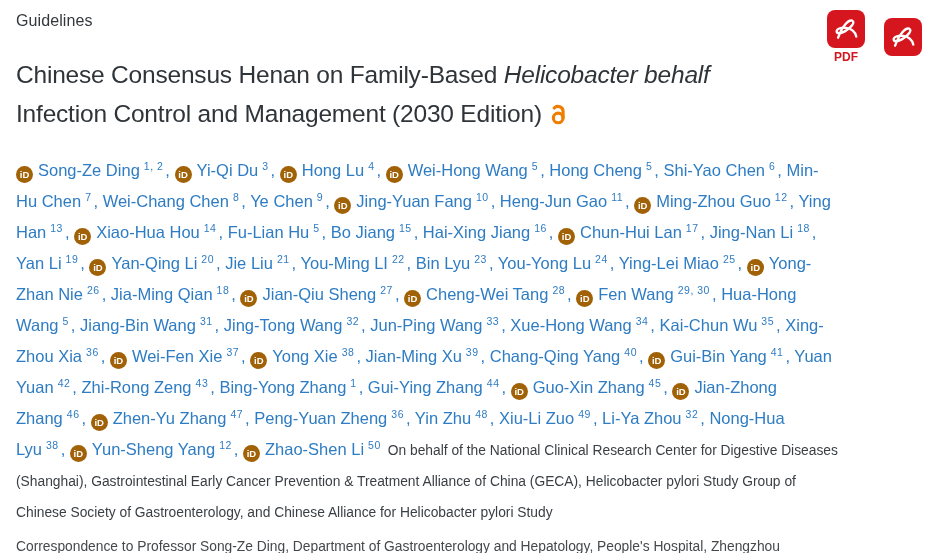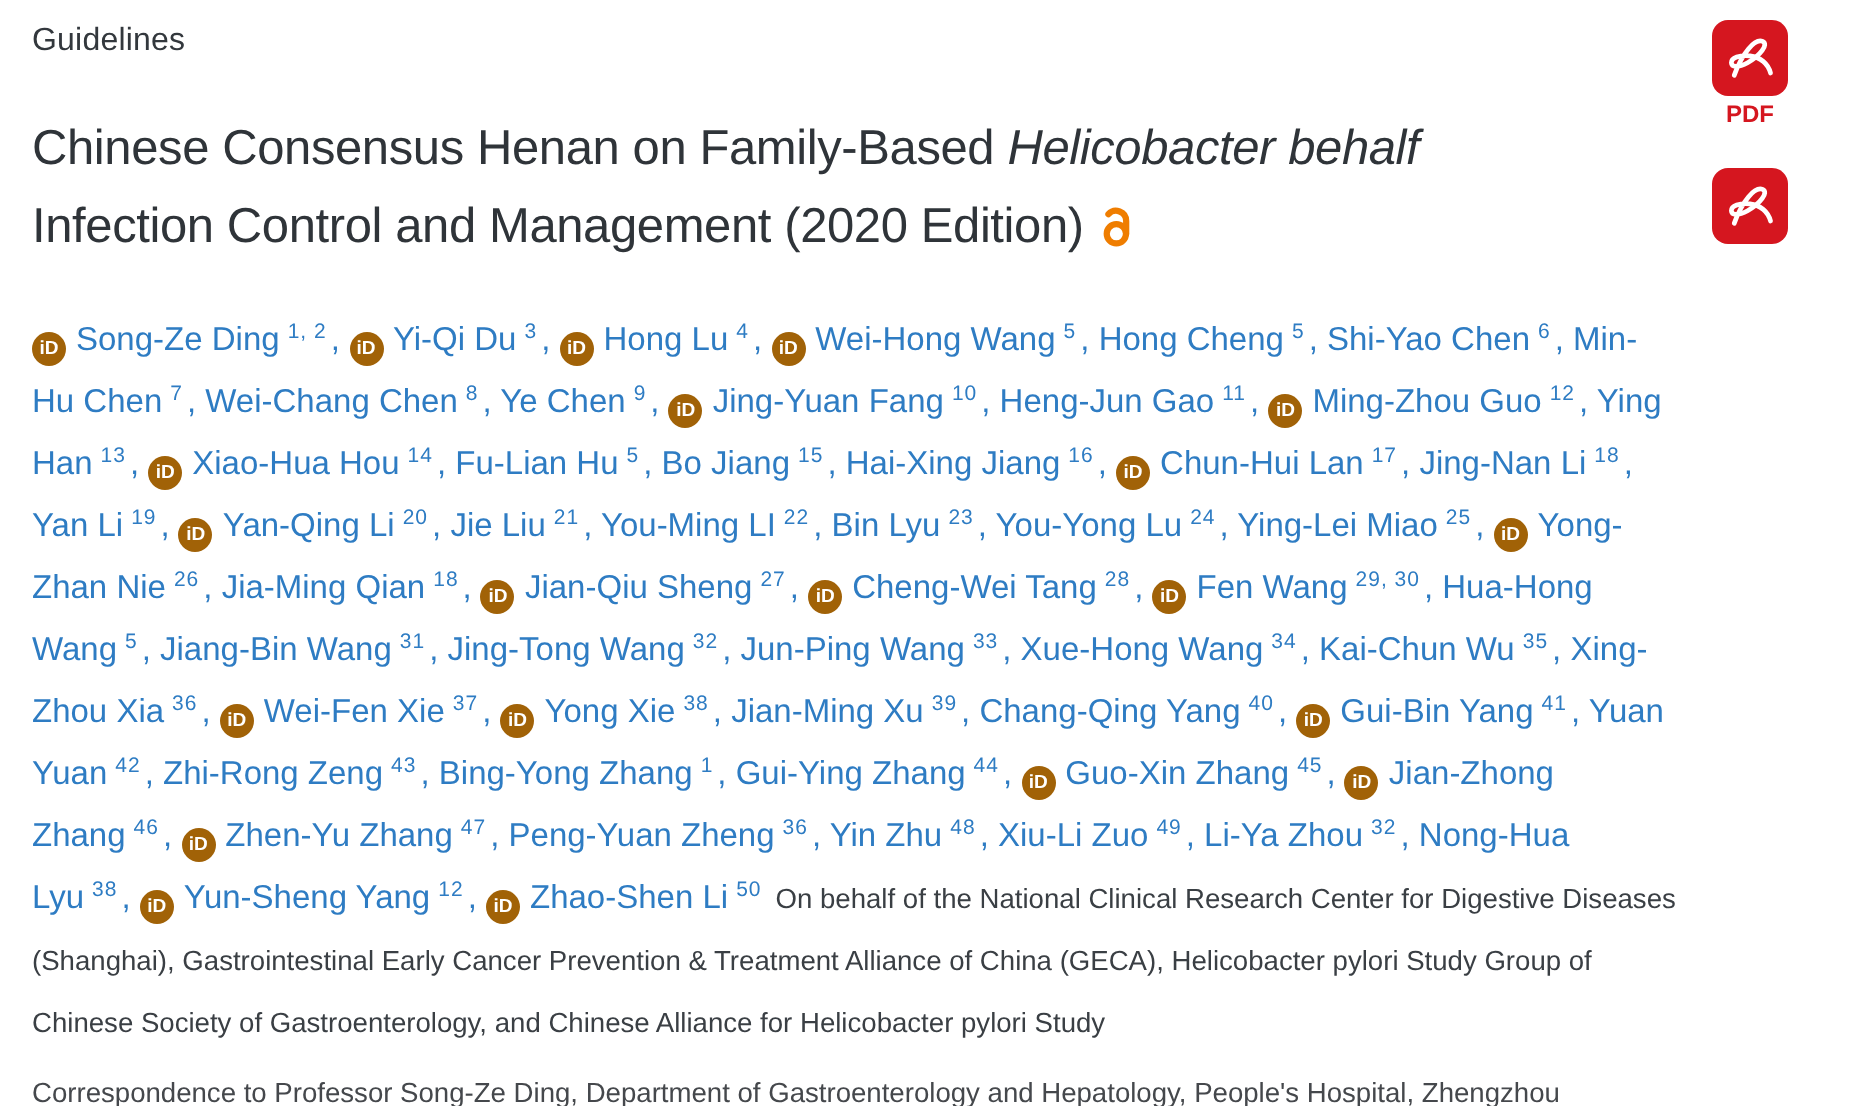--- a/index.html
+++ b/index.html
@@ -23,37 +23,37 @@
   .orcid { display:inline-block; width:17px; height:17px; border-radius:50%;
     background:#a16207; color:#fff; font-size:9.5px; font-weight:bold;
     text-align:center; line-height:17px; margin-right:5px; vertical-align:-2px;
     cursor:pointer; }
   .onbehalf { font-size:13.8px; line-height:27px; color:#3a3f44; margin-left:7px; }
 
   p.corr { margin-top:7px; width:830px; font-size:13.8px; line-height:26.5px;
     color:#45484c; }
 
   .pdf-col { position:absolute; right:12px; top:10px; width:96px; display:flex;
-    flex-direction:column; align-items:center; gap:19px; }
+    flex-direction:row; align-items:center; gap:19px; }
   .pdf-btn { display:flex; flex-direction:column; align-items:center;
     text-decoration:none; cursor:pointer; }
   .pdf-icon { width:38px; height:38px; background:#d5161f; border-radius:8px;
     display:flex; align-items:center; justify-content:center; }
   .pdf-label { margin-top:3px; font-size:12px; line-height:13.5px; font-weight:bold;
     color:#d5161f; text-align:center; max-width:96px; }
 </style>
 </head>
 <body>
 
 <div class="page">
   <div class="content">
 
     <div class="kicker">Guidelines</div>
 
-    <h1 class="title"><span>Chinese Consensus Henan on Family-Based </span><i>Helicobacter behalf</i><span> Infection Control and Management (2020 Edition)</span><span class="oa-icon"><svg width="17" height="21" viewBox="0 0 18 22">
+    <h1 class="title"><span>Chinese Consensus Henan on Family-Based </span><i>Helicobacter behalf</i><span> Infection Control and Management (2030 Edition)</span><span class="oa-icon"><svg width="17" height="21" viewBox="0 0 18 22">
             <circle cx="7.6" cy="14.6" r="5.1" fill="none" stroke="#ef7d00" stroke-width="3.3"></circle>
             <path d="M12.8 14.6 V 7.8 a 5.4 5.4 0 0 0 -9.4 -3.6" fill="none" stroke="#ef7d00" stroke-width="3.3" stroke-linecap="round"></path>
           </svg></span></h1>
 
     <p class="authors"><span><span class="orcid">iD</span><a class="author">Song-Ze Ding<sup>1, 2</sup></a><span class="sep">, </span><span class="orcid">iD</span><a class="author">Yi-Qi Du<sup>3</sup></a><span class="sep">, </span><span class="orcid">iD</span><a class="author">Hong Lu<sup>4</sup></a><span class="sep">, </span><span class="orcid">iD</span><a class="author">Wei-Hong Wang<sup>5</sup></a><span class="sep">, </span><a class="author">Hong Cheng<sup>5</sup></a><span class="sep">, </span><a class="author">Shi-Yao Chen<sup>6</sup></a><span class="sep">, </span><a class="author">Min-Hu Chen<sup>7</sup></a><span class="sep">, </span><a class="author">Wei-Chang Chen<sup>8</sup></a><span class="sep">, </span><a class="author">Ye Chen<sup>9</sup></a><span class="sep">, </span><span class="orcid">iD</span><a class="author">Jing-Yuan Fang<sup>10</sup></a><span class="sep">, </span><a class="author">Heng-Jun Gao<sup>11</sup></a><span class="sep">, </span><span class="orcid">iD</span><a class="author">Ming-Zhou Guo<sup>12</sup></a><span class="sep">, </span><a class="author">Ying Han<sup>13</sup></a><span class="sep">, </span><span class="orcid">iD</span><a class="author">Xiao-Hua Hou<sup>14</sup></a><span class="sep">, </span><a class="author">Fu-Lian Hu<sup>5</sup></a><span class="sep">, </span><a class="author">Bo Jiang<sup>15</sup></a><span class="sep">, </span><a class="author">Hai-Xing Jiang<sup>16</sup></a><span class="sep">, </span><span class="orcid">iD</span><a class="author">Chun-Hui Lan<sup>17</sup></a><span class="sep">, </span><a class="author">Jing-Nan Li<sup>18</sup></a><span class="sep">, </span><a class="author">Yan Li<sup>19</sup></a><span class="sep">, </span><span class="orcid">iD</span><a class="author">Yan-Qing Li<sup>20</sup></a><span class="sep">, </span><a class="author">Jie Liu<sup>21</sup></a><span class="sep">, </span><a class="author">You-Ming LI<sup>22</sup></a><span class="sep">, </span><a class="author">Bin Lyu<sup>23</sup></a><span class="sep">, </span><a class="author">You-Yong Lu<sup>24</sup></a><span class="sep">, </span><a class="author">Ying-Lei Miao<sup>25</sup></a><span class="sep">, </span><span class="orcid">iD</span><a class="author">Yong-Zhan Nie<sup>26</sup></a><span class="sep">, </span><a class="author">Jia-Ming Qian<sup>18</sup></a><span class="sep">, </span><span class="orcid">iD</span><a class="author">Jian-Qiu Sheng<sup>27</sup></a><span class="sep">, </span><span class="orcid">iD</span><a class="author">Cheng-Wei Tang<sup>28</sup></a><span class="sep">, </span><span class="orcid">iD</span><a class="author">Fen Wang<sup>29, 30</sup></a><span class="sep">, </span><a class="author">Hua-Hong Wang<sup>5</sup></a><span class="sep">, </span><a class="author">Jiang-Bin Wang<sup>31</sup></a><span class="sep">, </span><a class="author">Jing-Tong Wang<sup>32</sup></a><span class="sep">, </span><a class="author">Jun-Ping Wang<sup>33</sup></a><span class="sep">, </span><a class="author">Xue-Hong Wang<sup>34</sup></a><span class="sep">, </span><a class="author">Kai-Chun Wu<sup>35</sup></a><span class="sep">, </span><a class="author">Xing-Zhou Xia<sup>36</sup></a><span class="sep">, </span><span class="orcid">iD</span><a class="author">Wei-Fen Xie<sup>37</sup></a><span class="sep">, </span><span class="orcid">iD</span><a class="author">Yong Xie<sup>38</sup></a><span class="sep">, </span><a class="author">Jian-Ming Xu<sup>39</sup></a><span class="sep">, </span><a class="author">Chang-Qing Yang<sup>40</sup></a><span class="sep">, </span><span class="orcid">iD</span><a class="author">Gui-Bin Yang<sup>41</sup></a><span class="sep">, </span><a class="author">Yuan Yuan<sup>42</sup></a><span class="sep">, </span><a class="author">Zhi-Rong Zeng<sup>43</sup></a><span class="sep">, </span><a class="author">Bing-Yong Zhang<sup>1</sup></a><span class="sep">, </span><a class="author">Gui-Ying Zhang<sup>44</sup></a><span class="sep">, </span><span class="orcid">iD</span><a class="author">Guo-Xin Zhang<sup>45</sup></a><span class="sep">, </span><span class="orcid">iD</span><a class="author">Jian-Zhong Zhang<sup>46</sup></a><span class="sep">, </span><span class="orcid">iD</span><a class="author">Zhen-Yu Zhang<sup>47</sup></a><span class="sep">, </span><a class="author">Peng-Yuan Zheng<sup>36</sup></a><span class="sep">, </span><a class="author">Yin Zhu<sup>48</sup></a><span class="sep">, </span><a class="author">Xiu-Li Zuo<sup>49</sup></a><span class="sep">, </span><a class="author">Li-Ya Zhou<sup>32</sup></a><span class="sep">, </span><a class="author">Nong-Hua Lyu<sup>38</sup></a><span class="sep">, </span><span class="orcid">iD</span><a class="author">Yun-Sheng Yang<sup>12</sup></a><span class="sep">, </span><span class="orcid">iD</span><a class="author">Zhao-Shen Li<sup>50</sup></a></span><span class="onbehalf">On behalf of the National Clinical Research Center for Digestive Diseases (Shanghai), Gastrointestinal Early Cancer Prevention &amp; Treatment Alliance of China (GECA), Helicobacter pylori Study Group of Chinese Society of Gastroenterology, and Chinese Alliance for Helicobacter pylori Study</span></p>
 
     <p class="corr"><span>Correspondence to Professor Song-Ze Ding, Department of Gastroenterology and Hepatology, People's Hospital, Zhengzhou University, Zhengzhou, Henan, China; </span></p>
 
   </div>
 

